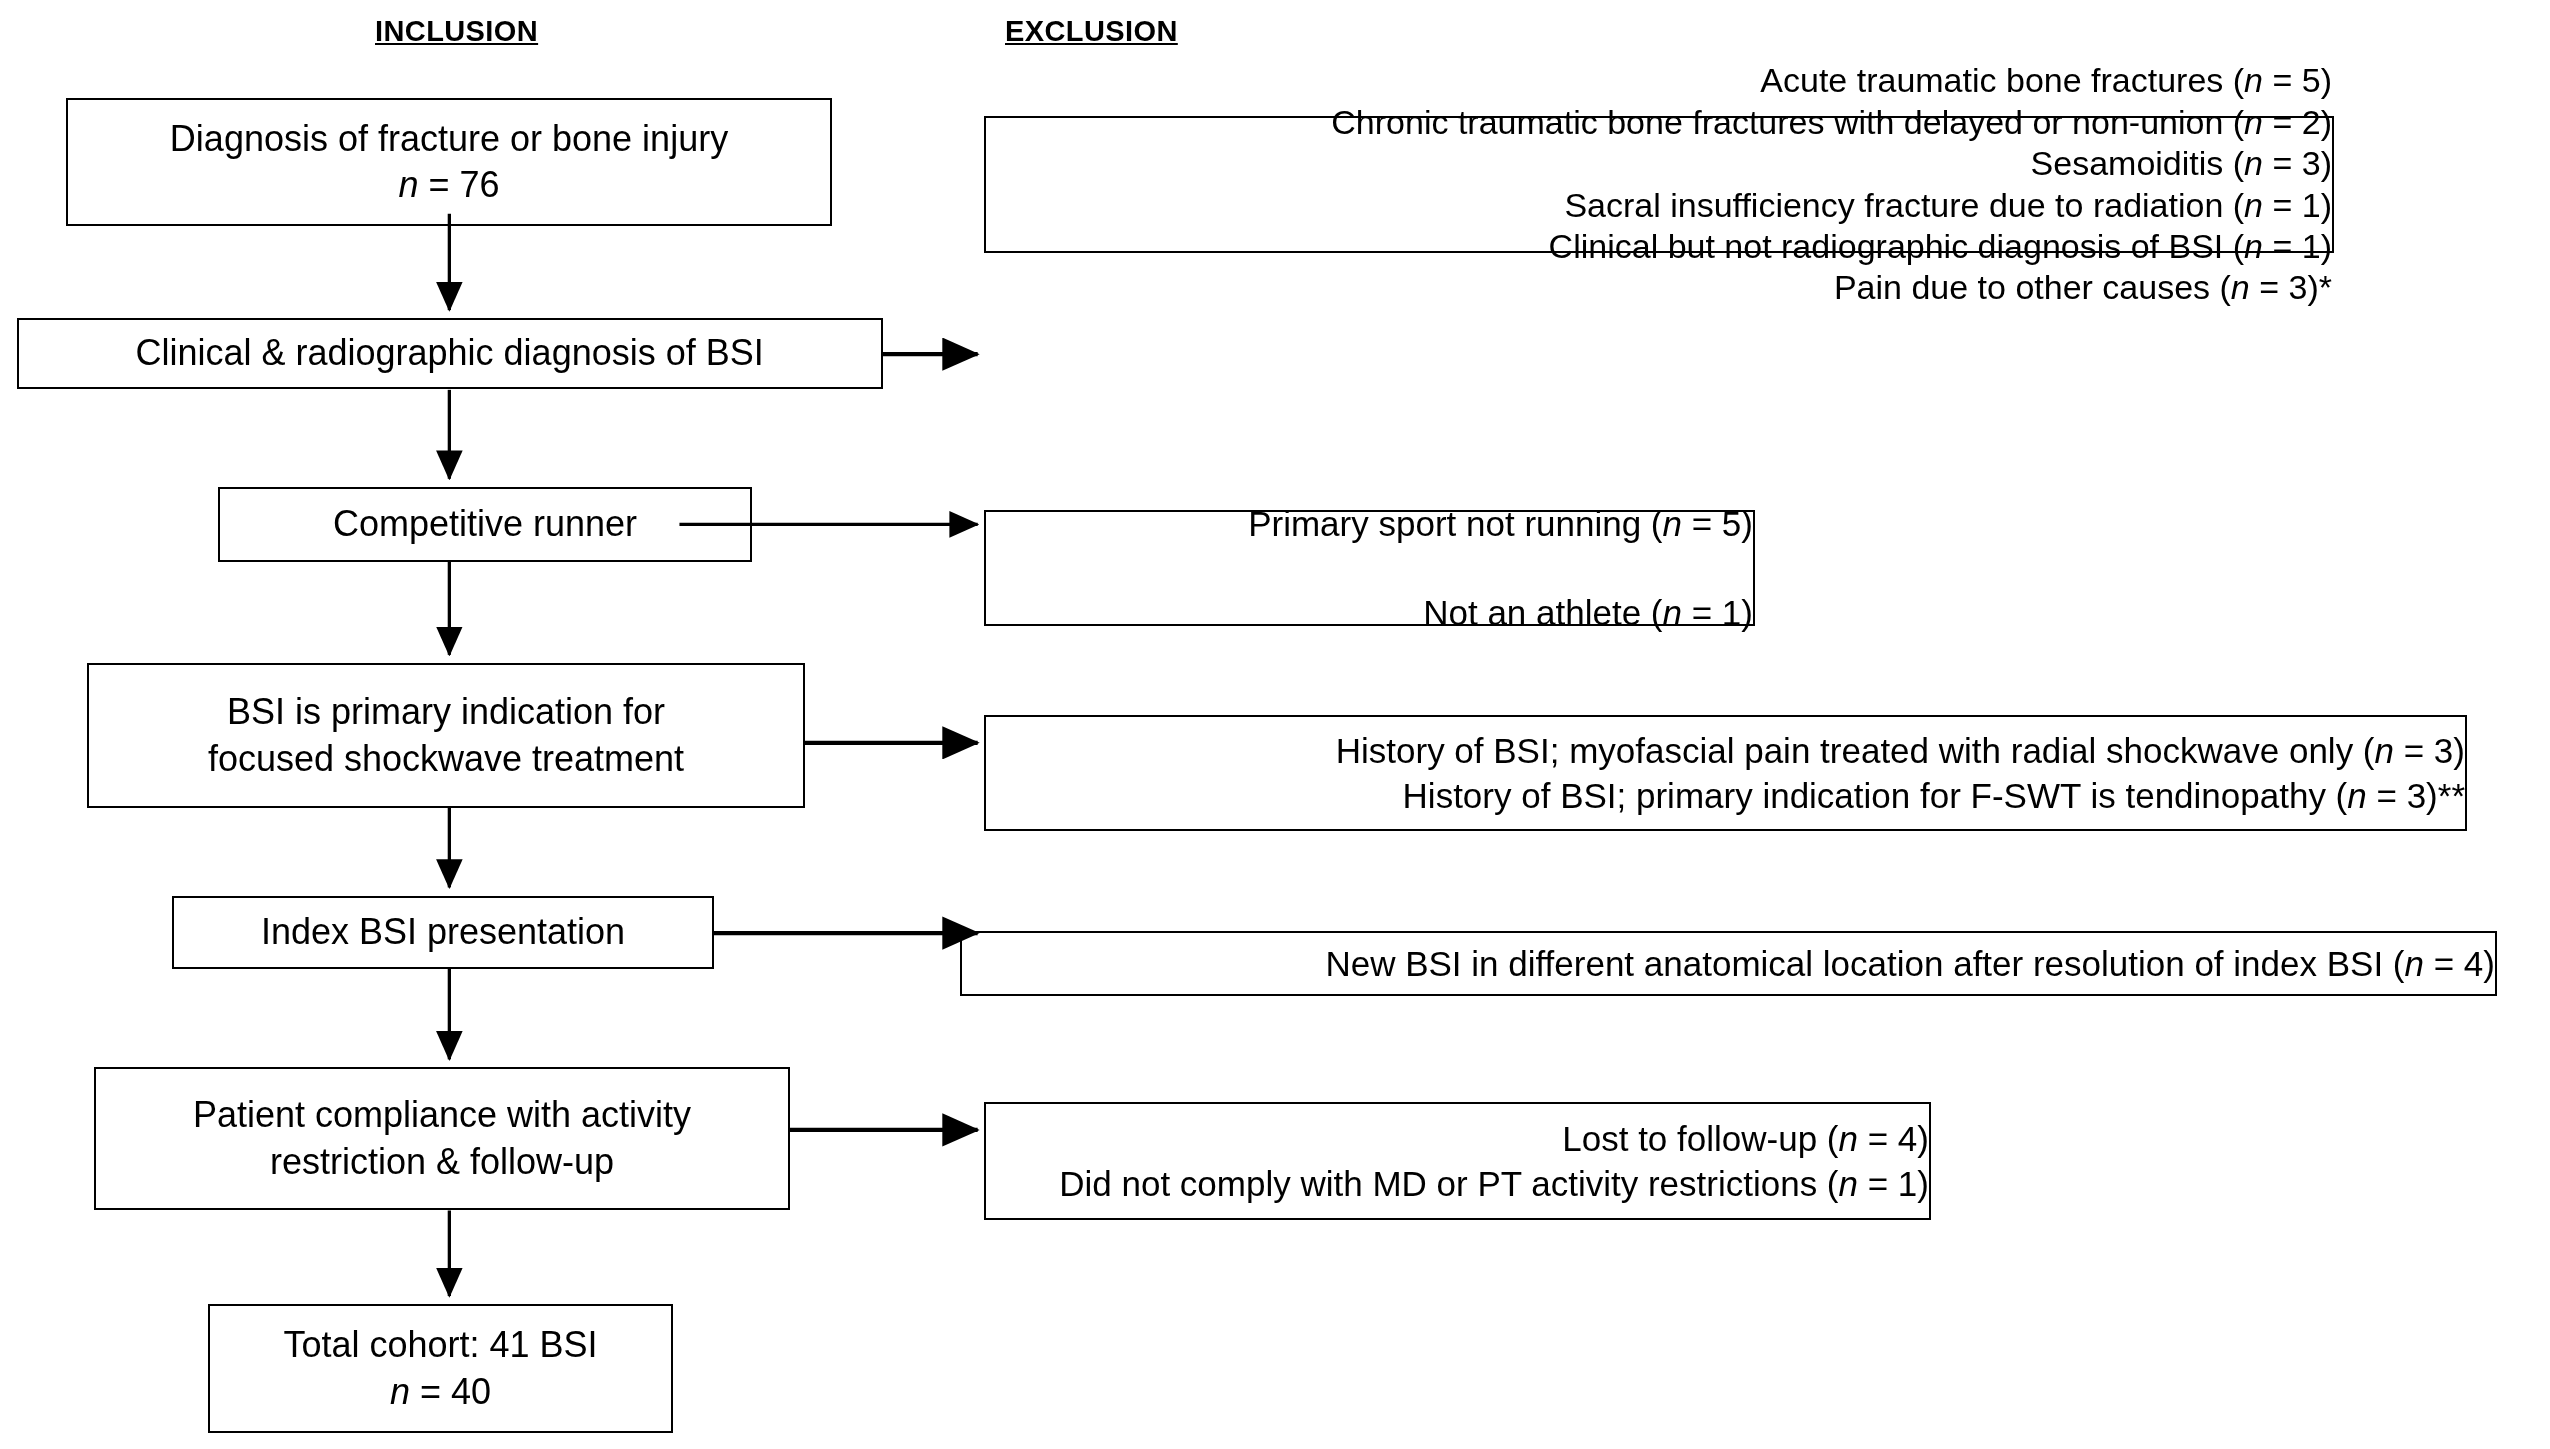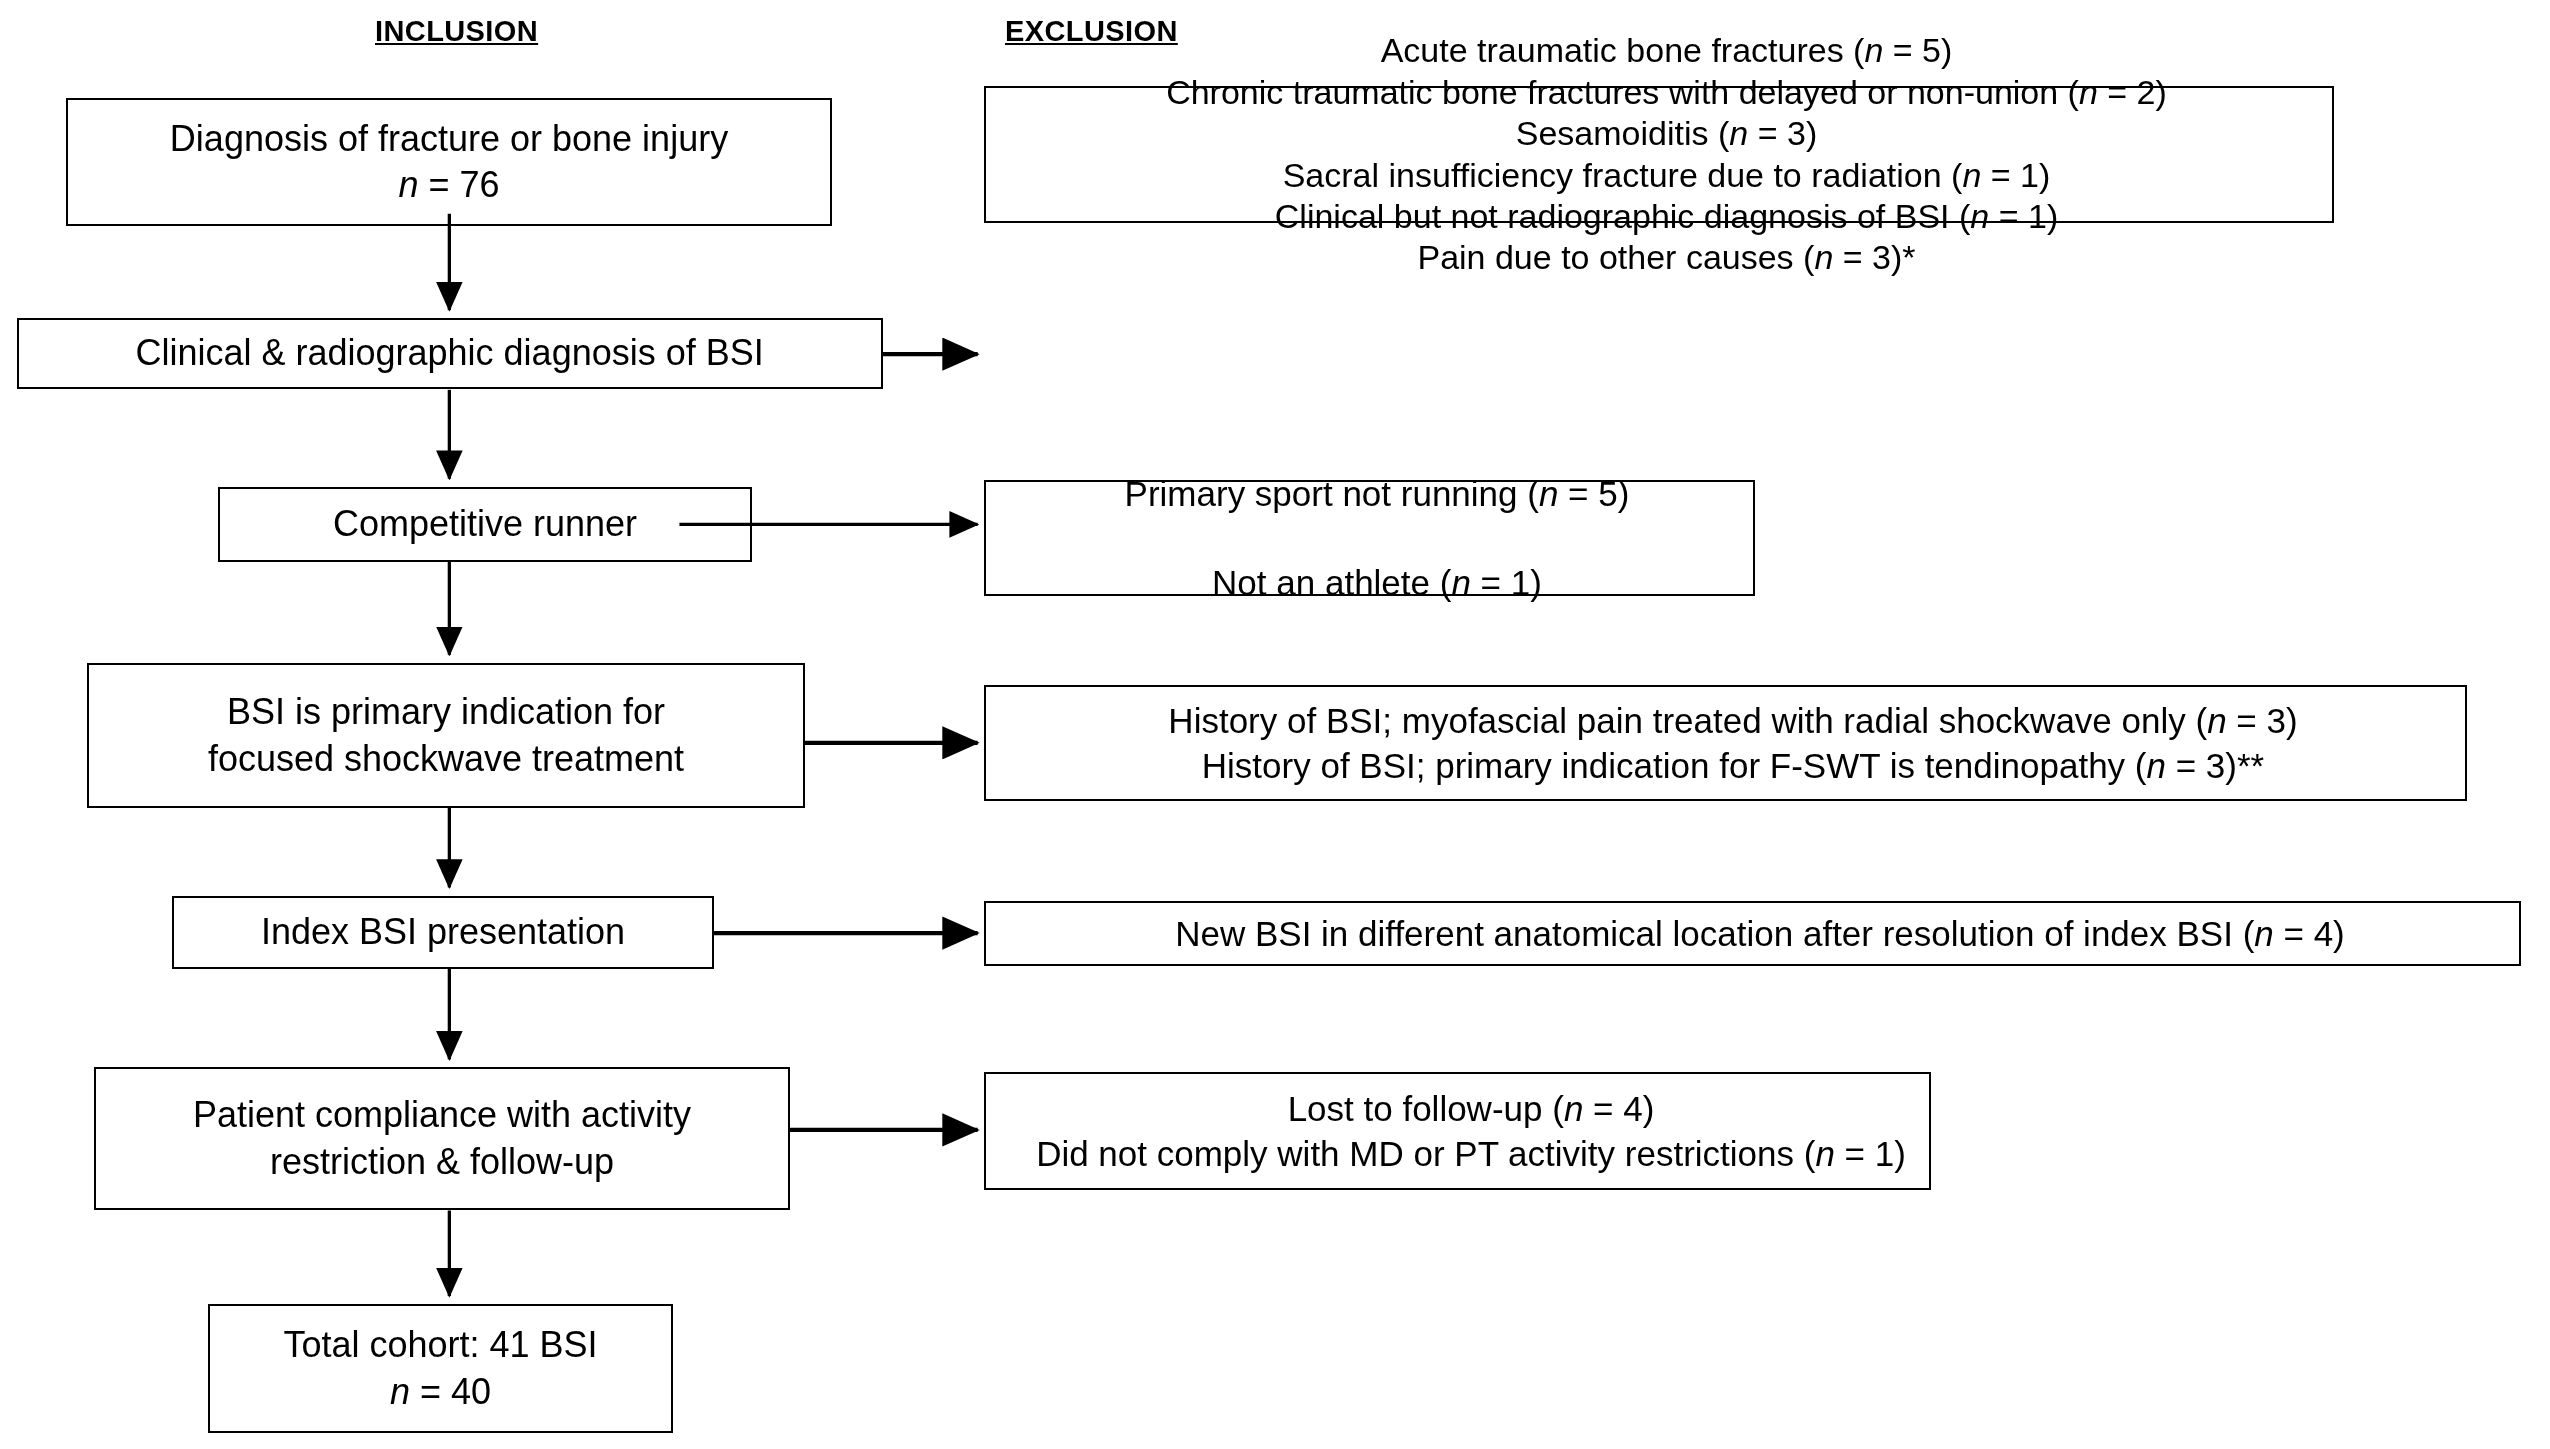--- a/index.html
+++ b/index.html
@@ -40,21 +40,21 @@
     display: flex;
     flex-direction: column;
     justify-content: center;
   }
   .node .line {
     font-size: 36px;
     line-height: 1.28;
     white-space: nowrap;
   }
   .node.inclusion .line { text-align: center; }
-  .node.exclusion { align-items: center; }
+  .node.exclusion { align-items: flex-end; margin-top: 30px; }
   .node.exclusion .line {
     text-align: left;
     padding-left: 15px;
   }
   .node .line i {
     font-style: italic;
   }
 
   
   #box-diagnosis      { left: 66px;  top: 86px;  width: 766px;  height: 128px; margin-top: 12px; }
@@ -62,21 +62,21 @@
   #box-competitive    { left: 218px; top: 487px;  width: 534px;  height: 75px;  }
   #box-bsi-primary    { left: 87px; top: 663px;  width: 718px;  height: 145px; }
   #box-index-bsi      { left: 172px; top: 896px; width: 542px;  height: 73px;  }
   #box-compliance     { left: 94px; top: 1067px; width: 696px;  height: 143px; }
   #box-total-cohort   { left: 208px; top: 1304px; width: 465px;  height: 129px; }
 
   
   #box-ex-1 { left: 984px; top: 86px;  width: 1350px; height: 137px; }
   #box-ex-2 { left: 984px; top: 480px;  width: 771px;  height: 116px; gap: 44px; }
   #box-ex-3 { left: 984px; top: 685px;  width: 1483px; height: 116px; }
-  #box-ex-4 { left: 984px; top: 901px; width: 1537px; height: 65px;  }
+  #box-ex-4 { left: 960px; top: 901px; width: 1537px; height: 65px;  }
   #box-ex-5 { left: 984px; top: 1072px; width: 947px; height: 118px; padding-left: 12px; }
 
   #box-ex-1 .line { font-size: 34px; line-height: 1.22; }
   #box-ex-2 .line,
   #box-ex-3 .line,
   #box-ex-4 .line,
   #box-ex-5 .line { font-size: 35px; line-height: 1.3; }
 
   
   .connector {

